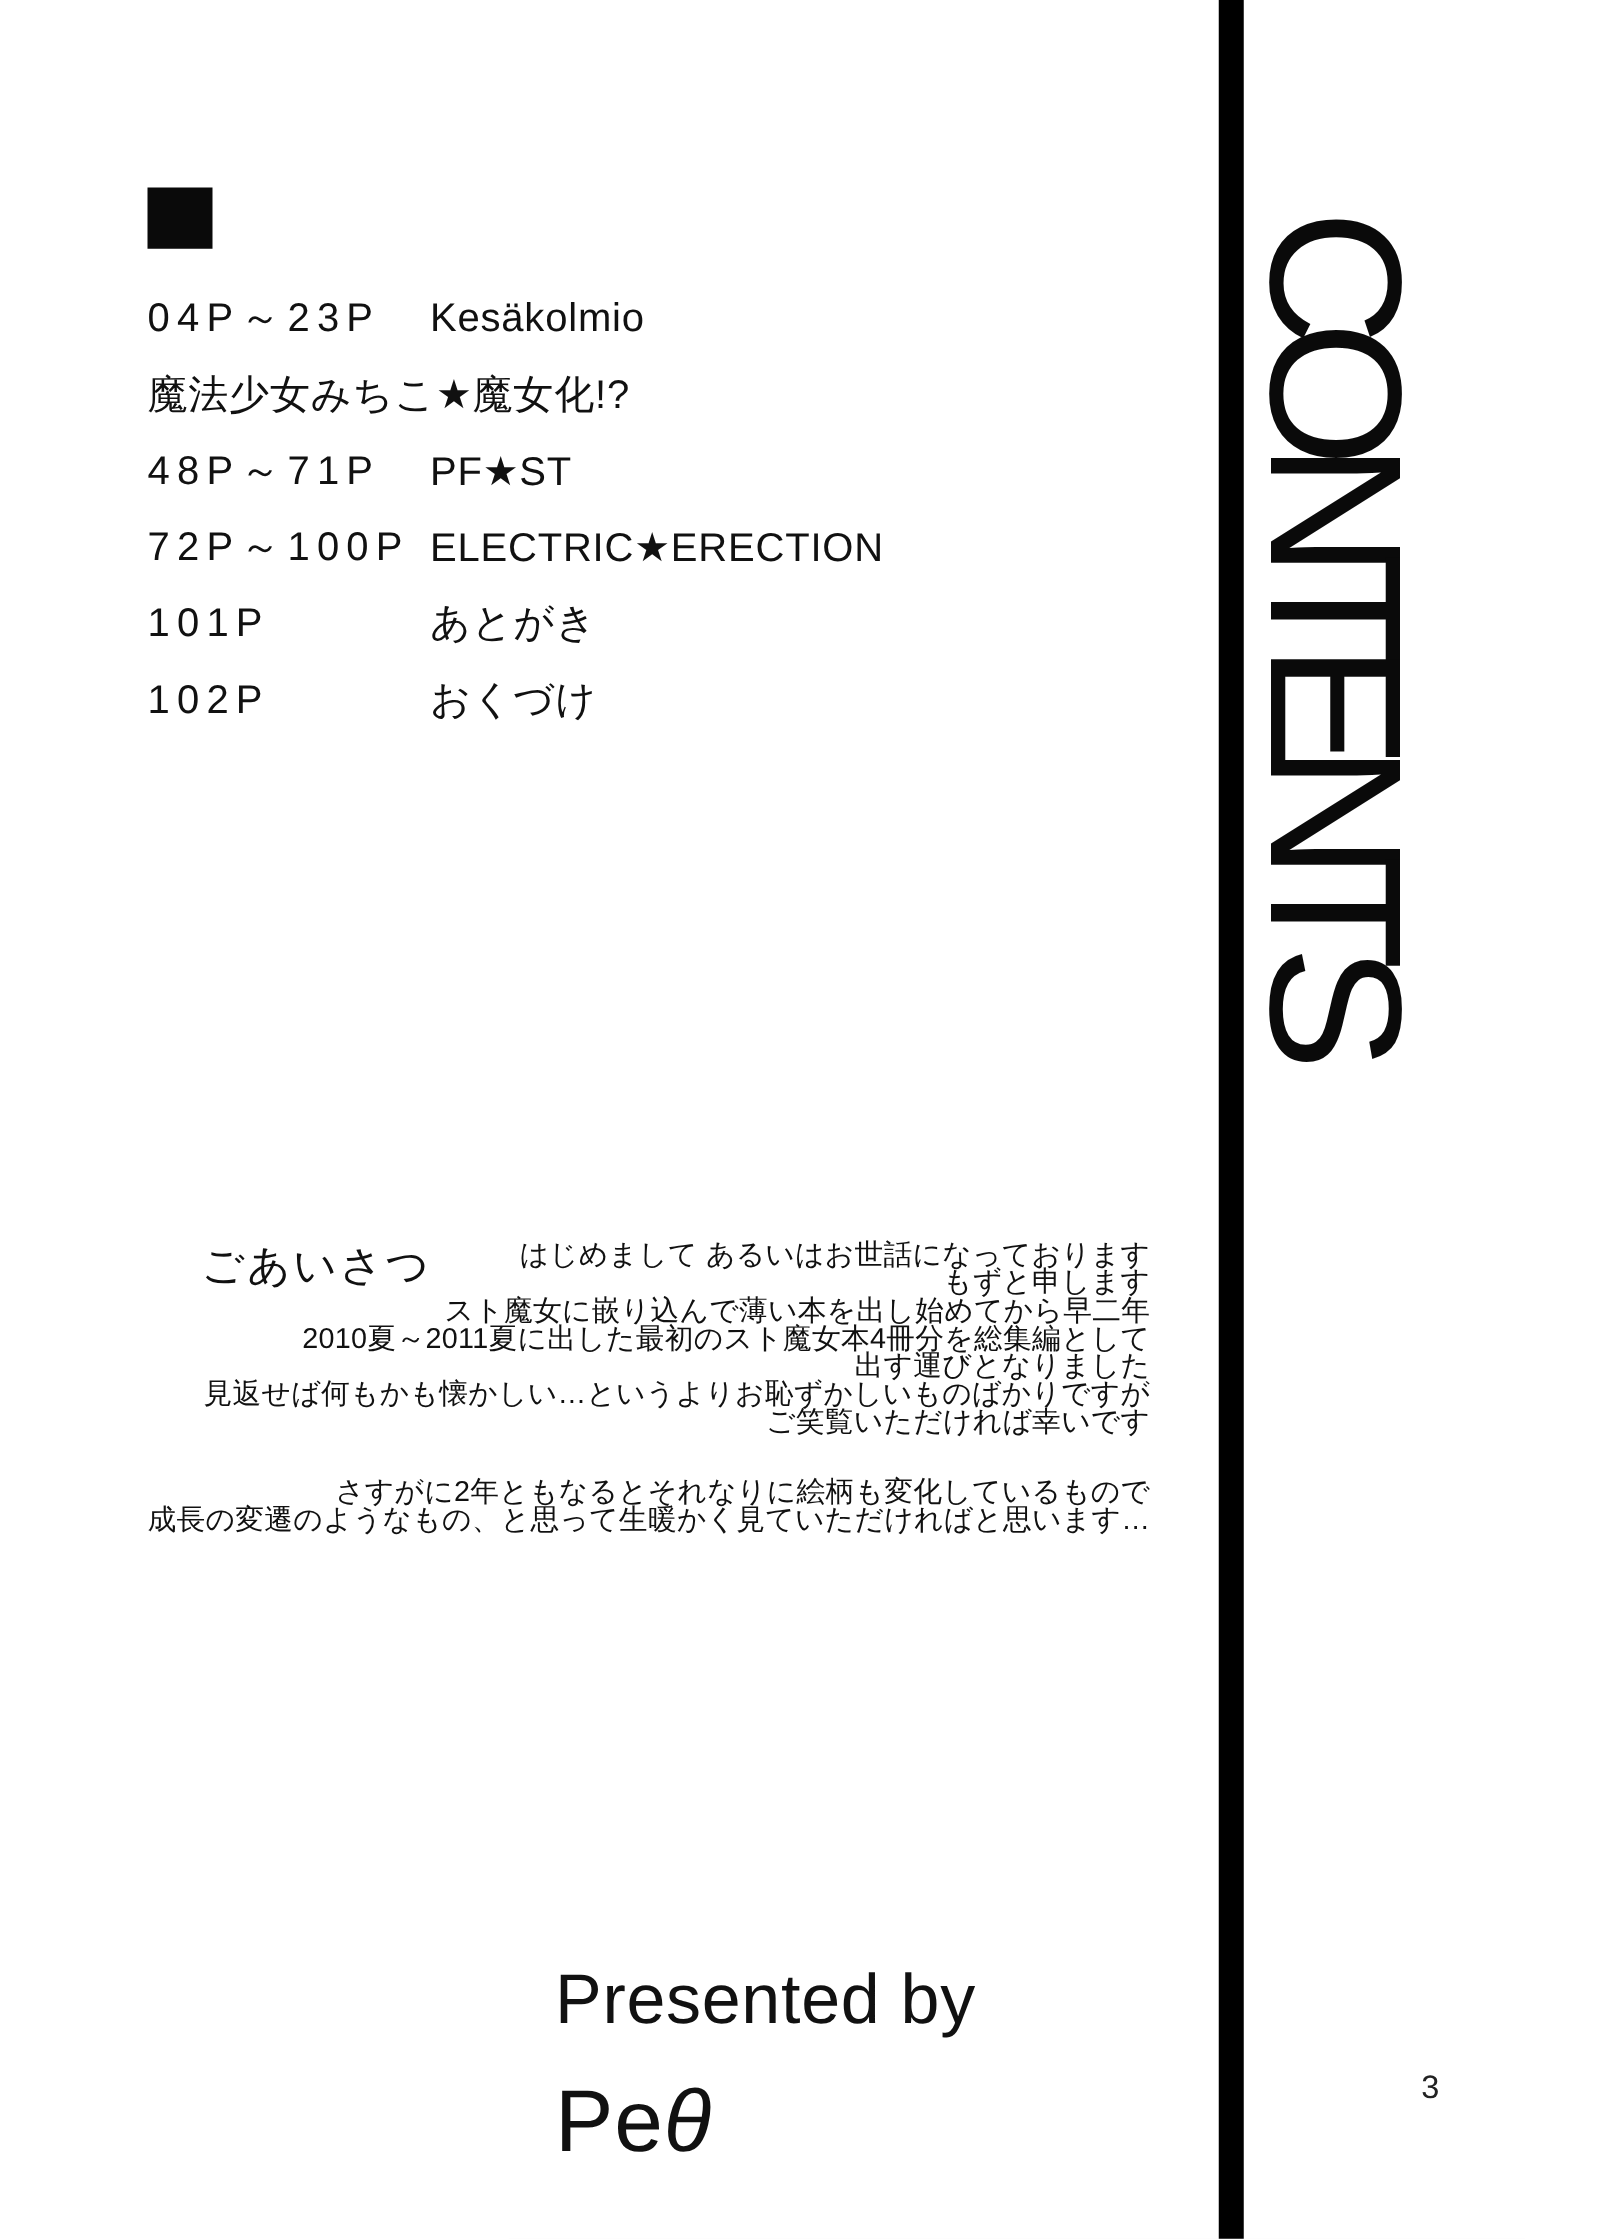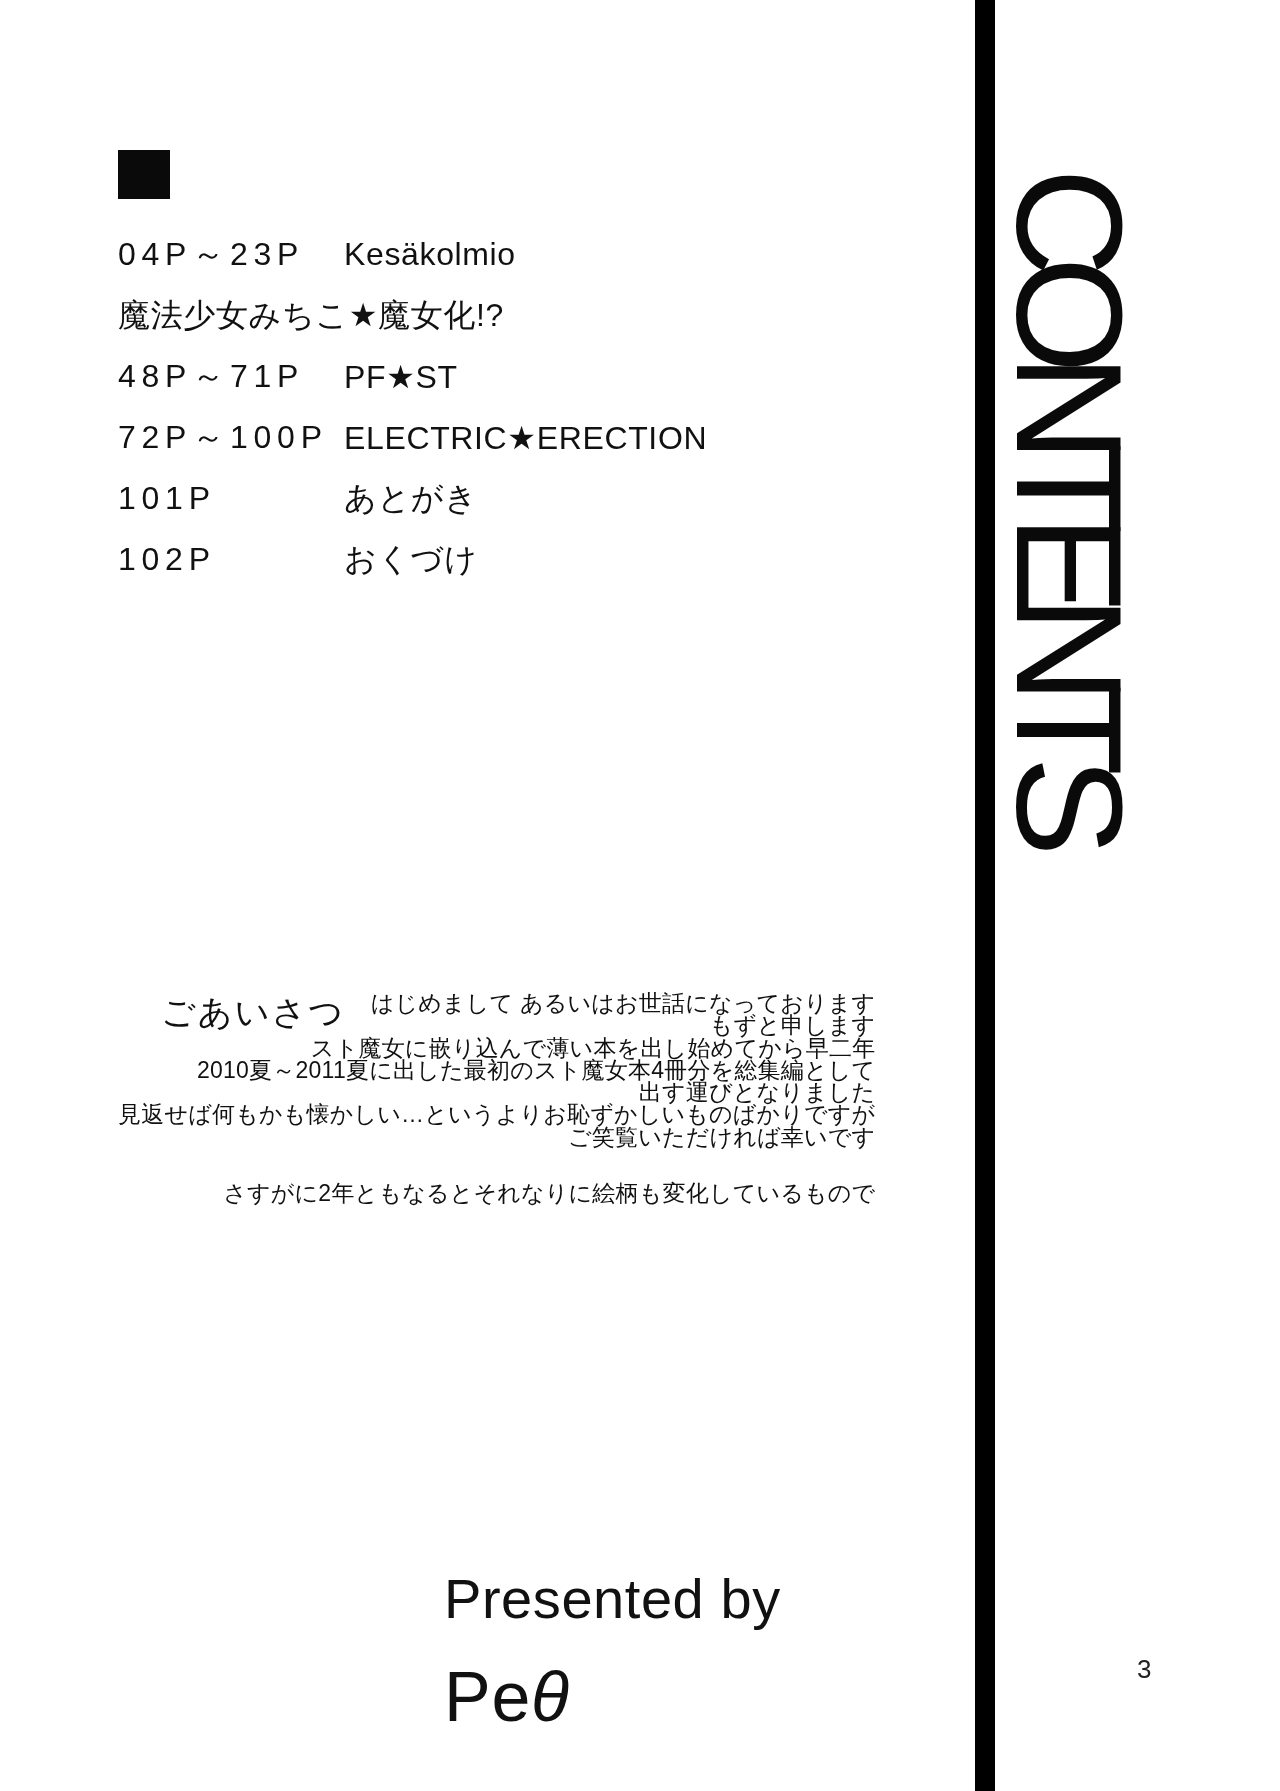--- a/index.html
+++ b/index.html
@@ -111,20 +111,21 @@
       <div class="line">はじめまして あるいはお世話になっております</div>
       <div class="line">もずと申します</div>
       <div class="line">スト魔女に嵌り込んで薄い本を出し始めてから早二年</div>
       <div class="line">2010夏～2011夏に出した最初のスト魔女本4冊分を総集編として</div>
       <div class="line">出す運びとなりました</div>
       <div class="line">見返せば何もかも懐かしい…というよりお恥ずかしいものばかりですが</div>
       <div class="line">ご笑覧いただければ幸いです</div>
     </div>
     <div class="para">
       <div class="line">さすがに2年ともなるとそれなりに絵柄も変化しているもので</div>
+      <div class="line">成長の変遷のようなもの、と思って生暖かく見ていただければと思います…</div>
     </div>
   </div>
 
 <div class="credit">
   <span class="credit-presented">Presented by</span>
   <span class="credit-author"><span>Pe</span><span class="credit-theta">θ</span></span>
 </div>
 
 <div class="page-num">3</div>
 

